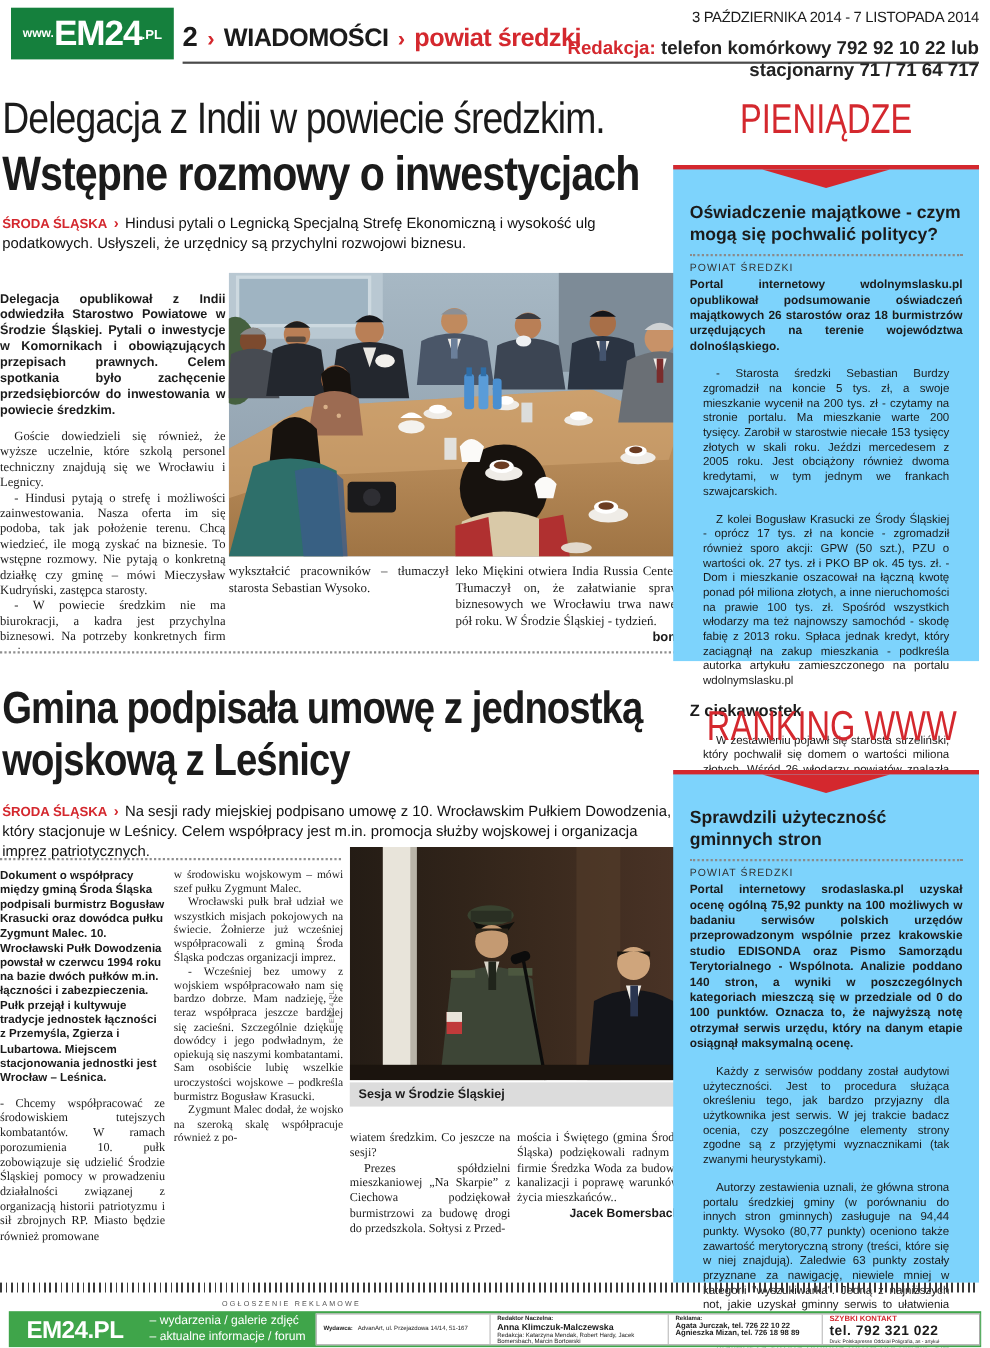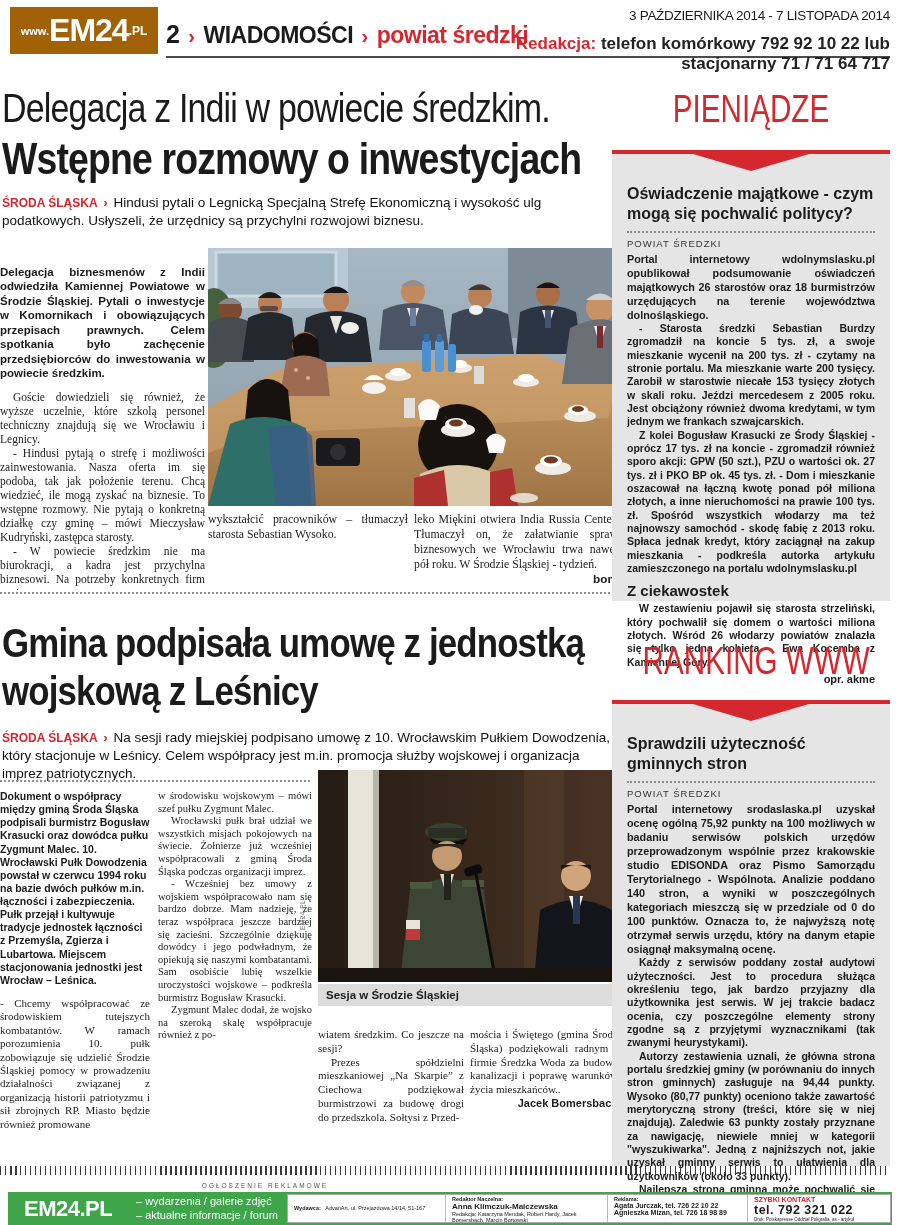--- a/index.html
+++ b/index.html
@@ -4,21 +4,21 @@
 <style>
   html,body{margin:0;padding:0;background:#fff;}
   .page{position:relative;width:900px;height:1225px;background:#fff;overflow:hidden;
         font-family:"Liberation Sans",sans-serif;color:#1b1b1b;}
   .abs{position:absolute;}
   .serif{font-family:"Liberation Serif",serif;}
   .jus{text-align:justify;}
   .hide{overflow:hidden;}
 
   
-  .logo{left:10px;top:7px;width:148px;height:47px;background:#a16207;color:#fff;
+  .logo{left:10px;top:7px;width:148px;height:47px;background:#15803d;color:#fff;
         display:flex;align-items:center;justify-content:center;}
   .logo .w{font-size:11px;font-weight:700;}
   .logo .e{font-size:32px;font-weight:700;letter-spacing:-1px;}
   .logo .p{font-size:12px;font-weight:700;}
   .nav{left:166px;top:20px;white-space:nowrap;}
   .nav .num{font-size:25px;font-weight:700;}
   .nav .sep{color:#d4282e;font-size:20px;font-weight:700;padding:0 4px;}
   .nav .sec{font-size:23px;font-weight:700;letter-spacing:-.5px;}
   .nav .sub{font-size:23px;font-weight:700;color:#d4282e;letter-spacing:-.5px;}
   .hrule{left:166px;top:56px;width:724px;height:2px;background:#4a4a4a;}
@@ -44,29 +44,29 @@
   
   .introb{font-weight:700;font-size:11.5px;line-height:1.26;}
   .bodyp p{margin:0;text-indent:13px;}
   .dotline{border-top:2px dotted #8f8f8f;height:0;}
   .byl{float:right;font-weight:700;font-family:"Liberation Sans",sans-serif;}
   .byline-r{text-align:right;font-weight:700;font-family:"Liberation Sans",sans-serif;}
 
   
   .sec-title{width:278px;text-align:center;color:#d4282e;font-size:38px;font-weight:400;
              letter-spacing:0;transform:scaleX(.78);white-space:nowrap;}
-  .graybox{width:278px;background:#e5e5e5;border-top:4px solid #d4282e;}
+  .graybox{width:278px;background:#7dd3fc;border-top:4px solid #d4282e;}
   .tri{position:absolute;top:0;left:50%;transform:translateX(-50%);width:0;height:0;
        border-left:58px solid transparent;border-right:58px solid transparent;border-top:17px solid #d4282e;}
   .gb-in{padding:30px 15px 8px 15px;}
   .gb-h{font-size:16px;font-weight:700;line-height:1.25;}
   .gb-dot{border-top:2px dotted #8a8a8a;margin:7px 0 5px 0;}
   .kicker{font-size:9.5px;letter-spacing:1px;color:#333;}
   .gb-intro{font-weight:700;font-size:10.8px;line-height:1.3;margin-top:3px;}
-  .gb-p{font-size:10.5px;line-height:1.27;margin:0;text-indent:12px;font-weight:bold;}
+  .gb-p{font-size:10.5px;line-height:1.27;margin:12px;text-indent:12px;}
   .gb-sub{font-size:15px;font-weight:700;margin:7px 0 3px 0;}
   .gb-byl{text-align:right;font-weight:700;font-size:11px;margin-top:4px;}
 
   
   .ph{display:block;}
   .caption{left:318px;top:984px;width:300px;height:22px;background:#dcdcdc;font-weight:700;
            font-size:11.5px;line-height:22px;padding-left:8px;box-sizing:border-box;}
   .credit{left:299px;top:930px;font-size:6.5px;color:#777;transform:rotate(-90deg);transform-origin:0 0;letter-spacing:.5px;}
 
   .stripes{left:0;top:1166px;width:890px;height:9px;
@@ -113,21 +113,21 @@
   </div>
 
   <div class="abs h1a">Delegacja z Indii w powiecie średzkim.</div>
   <div class="abs h1b">Wstępne rozmowy o inwestycjach</div>
   <div class="abs lead lead1">
     <span class="loc">ŚRODA ŚLĄSKA</span>
     <span class="lsep">›</span>
     <span>Hindusi pytali o Legnicką Specjalną Strefę Ekonomiczną i wysokość ulg podatkowych. Usłyszeli, że urzędnicy są przychylni rozwojowi biznesu.</span>
   </div>
 
-  <div class="abs hide introb jus" style="left:0;top:265px;width:205px;height:122px;">Delegacja biznesmenów z Indii odwiedziła Kamiennej Powiatowe w Środzie Śląskiej. Pytali o inwestycje w Komornikach i obowiązujących przepisach prawnych. Celem spotkania było zachęcenie przedsiębiorców do inwestowania w powiecie średzkim.</div>
+  <div class="abs hide introb jus" style="left:0;top:265px;width:205px;height:122px;">Delegacja opublikował z Indii odwiedziła Starostwo Powiatowe w Środzie Śląskiej. Pytali o inwestycje w Komornikach i obowiązujących przepisach prawnych. Celem spotkania było zachęcenie przedsiębiorców do inwestowania w powiecie średzkim.</div>
 
   <div class="abs hide serif jus bodyp" style="left:0;top:390px;width:205px;height:200px;font-size:11.5px;line-height:1.22;">
     <p>Goście dowiedzieli się również, że wyższe uczelnie, które szkolą personel techniczny znajdują się we Wrocławiu i Legnicy.</p>
     <p>- Hindusi pytają o strefę i możliwości zainwestowania. Nasza oferta im się podoba, tak jak położenie terenu. Chcą wiedzieć, ile mogą zyskać na biznesie. To wstępne rozmowy. Nie pytają o konkretną działkę czy gminę – mówi Mieczysław Kudryński, zastępca starosty.</p>
     <p>- W powiecie średzkim nie ma biurokracji, a kadra jest przychylna biznesowi. Na potrzeby konkretnych firm możemy</p>
   </div>
 
   <div class="abs" style="left:208px;top:248px;width:410px;height:258px;">
     <svg class="ph" width="410" height="258" viewBox="0 0 410 258">
       <defs>

